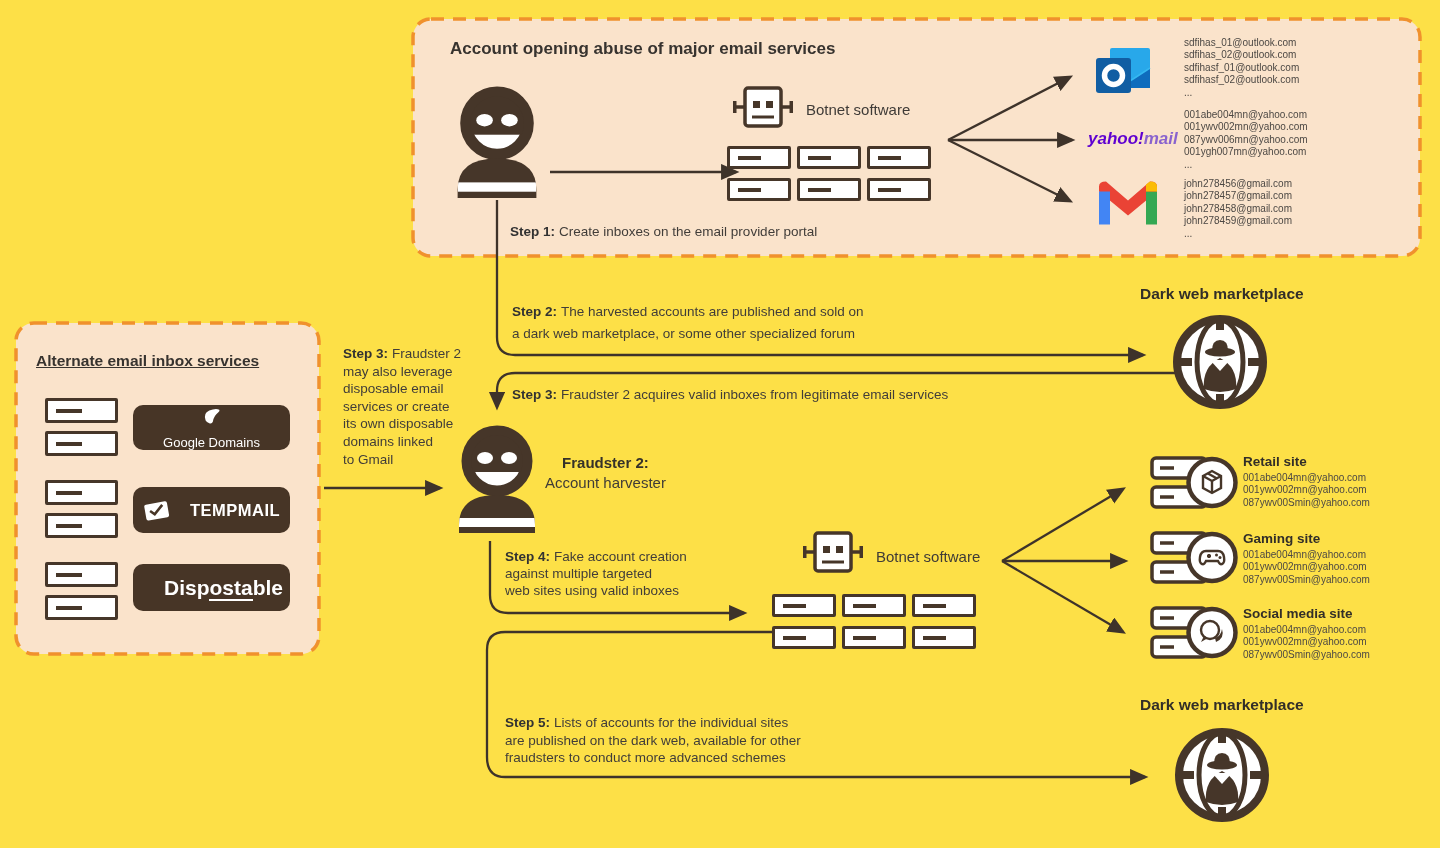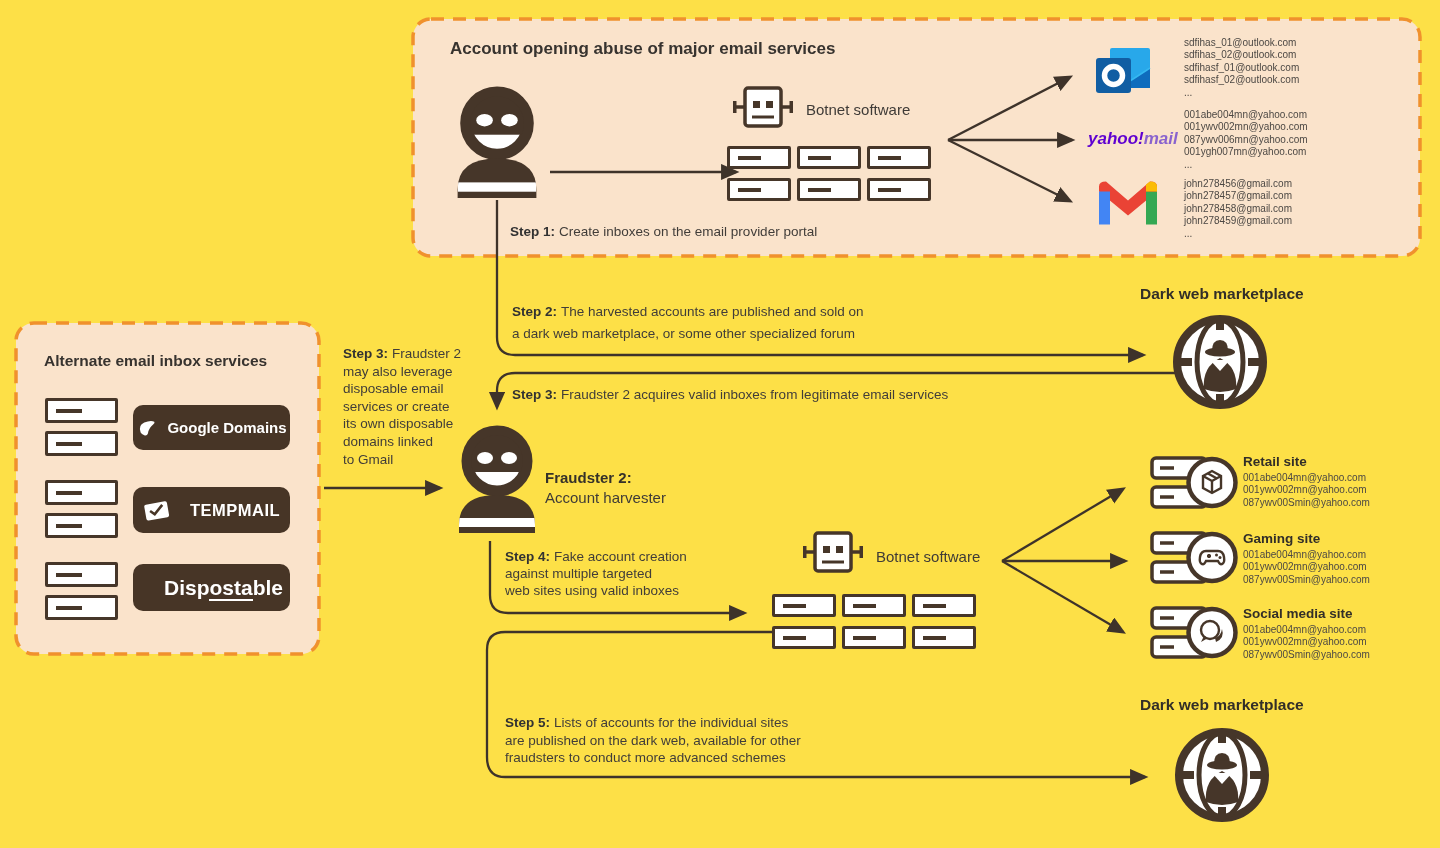--- a/index.html
+++ b/index.html
@@ -16,21 +16,21 @@
   .step2{line-height:22px;}
   .dw-title{font-size:15.5px;font-weight:700;color:#322e28;}
   .site-label{font-size:13.5px;font-weight:700;color:#322e28;}
   .email-list{font-size:10px;line-height:12.4px;color:#4c4844;white-space:nowrap;}
   .botnet-label{font-size:15px;color:#3f3b37;}
   .inbox{position:absolute;z-index:2;width:64px;height:23px;background:#fff;border:3px solid #463629;border-radius:2px;box-sizing:border-box;}
   .inbox::after{content:"";position:absolute;left:8px;top:50%;transform:translateY(-50%);width:23px;height:4px;background:#463629;}
   .inbox.lg{width:73px;height:25px;border-width:3.5px;}
   .inbox.lg::after{width:26px;}
   .pill{position:absolute;z-index:2;width:157px;background:#473526;border-radius:10px;color:#fff;display:flex;align-items:center;justify-content:center;gap:9px;box-sizing:border-box;}
-  .pill-google{font-size:15px;font-weight:700;}
+  .pill-google{font-size:13px;font-weight:400;flex-direction:column;}
   .pill-temp{font-size:16.5px;font-weight:800;letter-spacing:.5px;}
   .pill-disp{font-size:21px;font-weight:700;padding-left:24px;}
   .underl{border-bottom:2.5px solid #fff;padding-bottom:0px;}
   .yahoo{font-size:17px;font-weight:800;font-style:italic;white-space:nowrap;}
   .yahoo .y1{color:#5F01D1;}
   .yahoo .y2{color:#8963CE;}
 </style>
 </head>
 <body>
 
@@ -165,21 +165,21 @@
     <div>...</div>
   </div>
   <div class="abs email-list" style="left:1184px;top:178px;">
     <div>john278456@gmail.com</div>
     <div>john278457@gmail.com</div>
     <div>john278458@gmail.com</div>
     <div>john278459@gmail.com</div>
     <div>...</div>
   </div>
 
-  <div class="abs boxtitle" style="left:44px;top:352px;">Alternate email inbox services</div>
+  <div class="abs boxtitle" style="left:36px;top:352px;text-decoration:underline;">Alternate email inbox services</div>
 
   <div class="inbox lg" style="left:45px;top:398px;"></div>
   <div class="inbox lg" style="left:45px;top:431px;"></div>
   <div class="inbox lg" style="left:45px;top:480px;"></div>
   <div class="inbox lg" style="left:45px;top:513px;"></div>
   <div class="inbox lg" style="left:45px;top:562px;"></div>
   <div class="inbox lg" style="left:45px;top:595px;"></div>
 
   <div class="pill pill-google" style="left:133px;top:405px;height:45px;">
     <svg width="22" height="20" viewBox="0 0 24 22">
@@ -217,21 +217,21 @@
     <div>a dark web marketplace, or some other specialized forum</div>
   </div>
 
   <div class="abs step" style="left:512px;top:386px;">
     <span class="b">Step 3:</span><span>Fraudster 2 acquires valid inboxes from legitimate email services</span>
   </div>
 
   <svg class="abs" style="left:452px;top:424px;" width="90" height="112">
       <use href="#sym-fraudster"></use>
     </svg>
-  <div class="abs name" style="left:545px;top:468px;">
+  <div class="abs name" style="left:545px;top:453px;text-align:center;">
     <div class="b">Fraudster 2:</div>
     <div>Account harvester</div>
   </div>
 
   <div class="abs step" style="left:505px;top:548px;line-height:17px;">
     <div><span class="b">Step 4:</span><span>Fake account creation</span></div>
     <div>against multiple targeted</div>
     <div>web sites using valid inboxes</div>
   </div>
 

